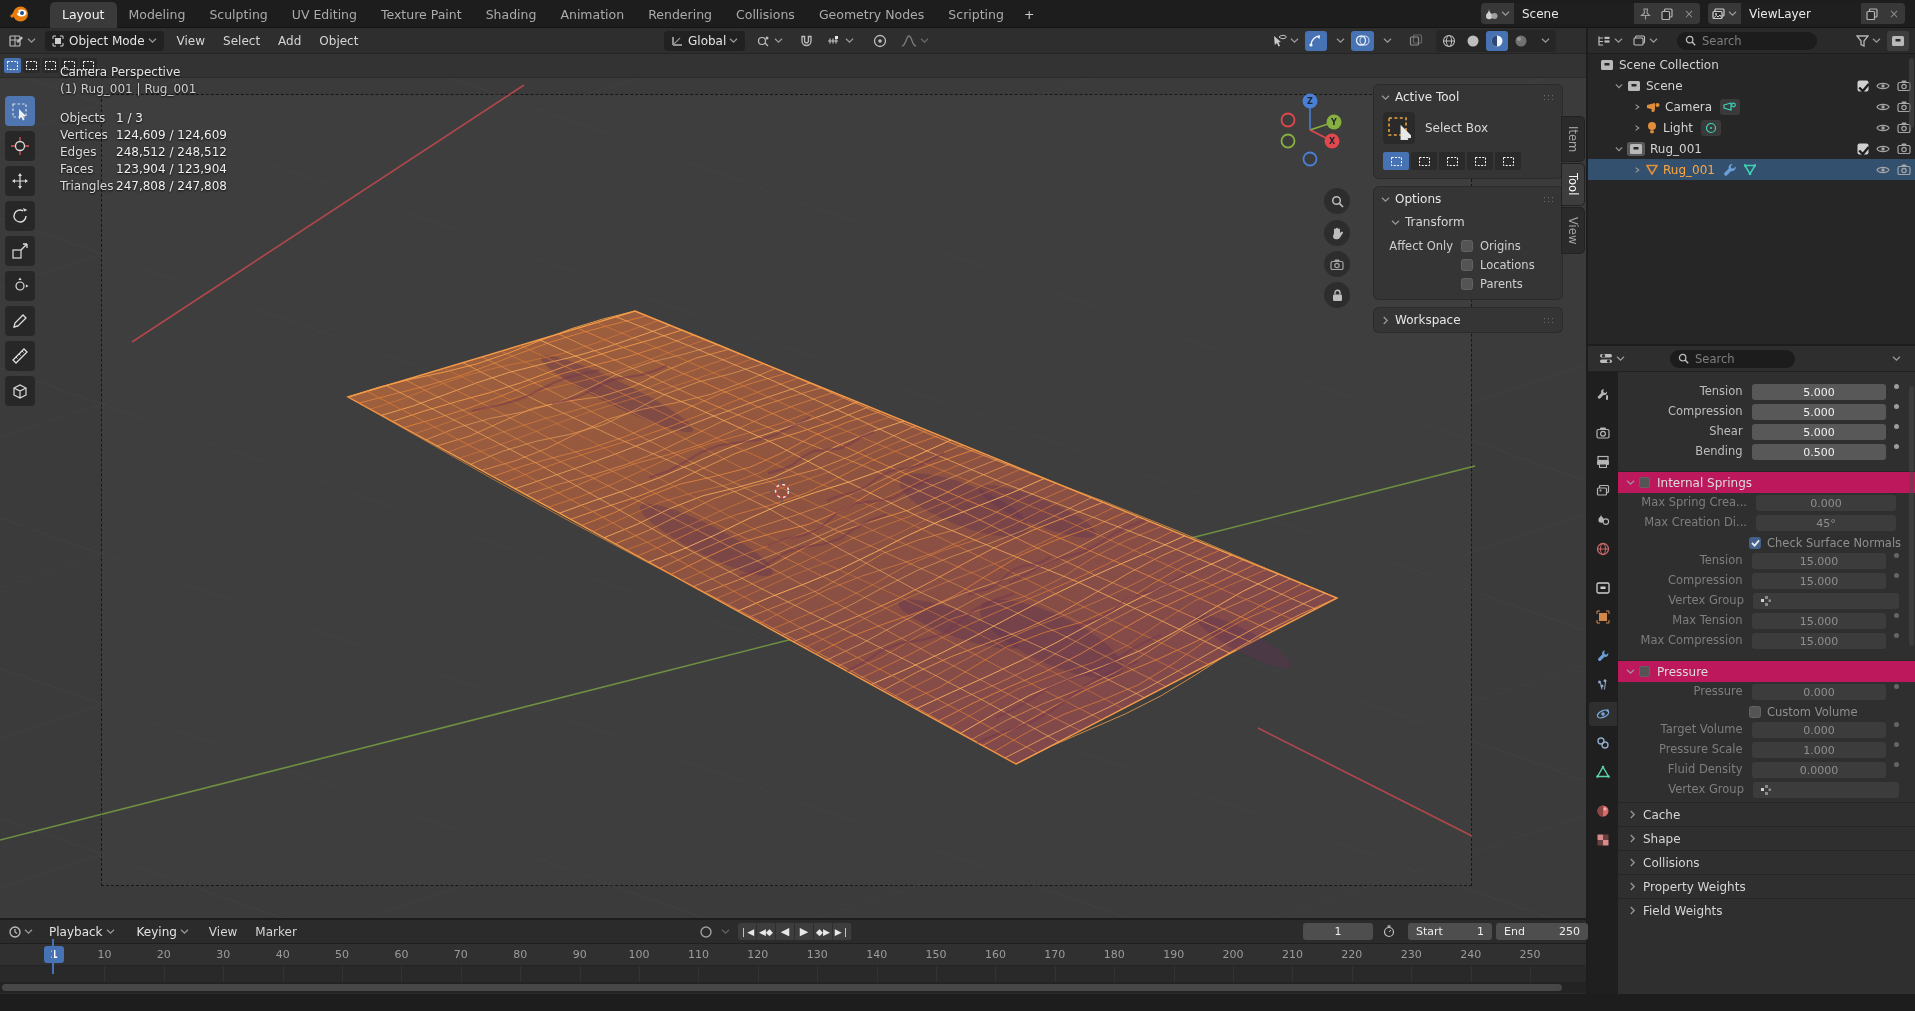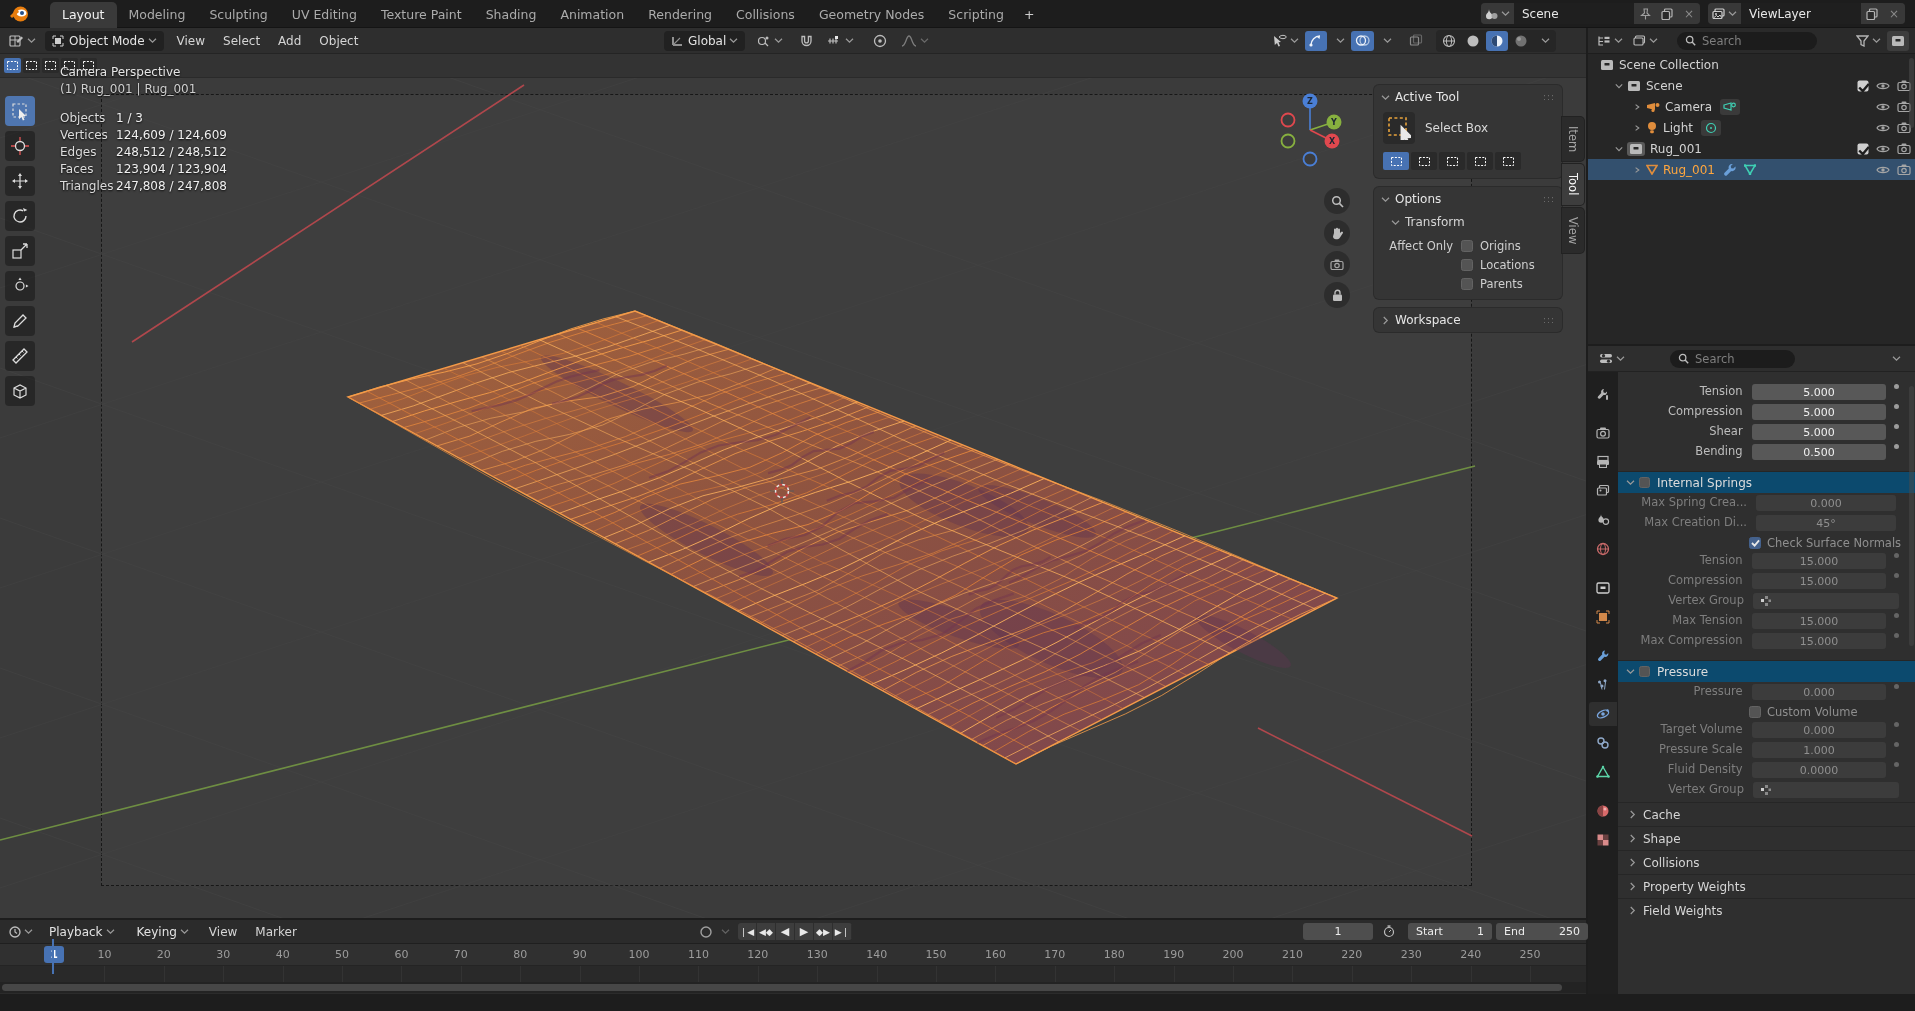--- a/index.html
+++ b/index.html
@@ -82,21 +82,21 @@
   .ptab.spaced { margin-top:10px; }
   #props-body { position:absolute; left:30px; top:26px; width:297px; height:622px; padding:10px 0 0 0; overflow:hidden; }
   .prow { display:flex; height:18px; margin:2px 16px; }
   .prow .plab { width:122px; text-align:right; padding-right:9px; color:#bdbdbd; font-size:11.5px; white-space:nowrap; }
   .prow.dis .plab { color:#7e7e7e; }
   .fbtn { width:140px; height:16px; background:#585858; border-radius:3px; color:#f0f0f0; font-size:11px; display:flex; align-items:center; justify-content:center; }
   .prow.dis .fbtn { background:#3c3c3c; color:#8f8f8f; }
   .fbtn.vg { background:#262626; justify-content:flex-start; padding-left:3px; }
   .pdot { width:5px; height:5px; border-radius:3px; background:#9c9c9c; margin-left:8px; }
   .prow.dis .pdot { background:#656565; }
-  .psec { display:flex; align-items:center; height:22px; margin-top:9px; border-top:1px solid #262626; background:#0c4a6e; color:#dcdcdc; font-size:12px; padding-left:8px; }
+  .psec { display:flex; align-items:center; height:22px; margin-top:9px; border-top:1px solid #262626; background:#be185d; color:#dcdcdc; font-size:12px; padding-left:8px; }
   .psec .nchk { margin:0 7px 0 4px; width:11px; height:11px; }
   .pcol { display:flex; align-items:center; height:24px; border-top:1px solid #262626; color:#d6d6d6; font-size:12px; padding-left:10px; }
   .pchk { display:flex; align-items:center; height:16px; margin:2px 0 2px 131px; font-size:11.5px; color:#8f8f8f; }
   .chkbx { width:12px; height:12px; border-radius:2.5px; background:#545454; border:1px solid #636363; margin-right:6px; display:flex; align-items:center; justify-content:center; }
   .chkbx.checked { background:#44618c; border-color:#44618c; }
   .chkbx svg { width:9px; height:8px; }
   #props-scroll { position:absolute; right:1px; top:40px; width:5px; height:260px; background:#4a4a4a; border-radius:3px; opacity:.5; }
 
   
   #timeline { left:0; top:920px; width:1586px; height:74px; background:#2b2b2b; }

